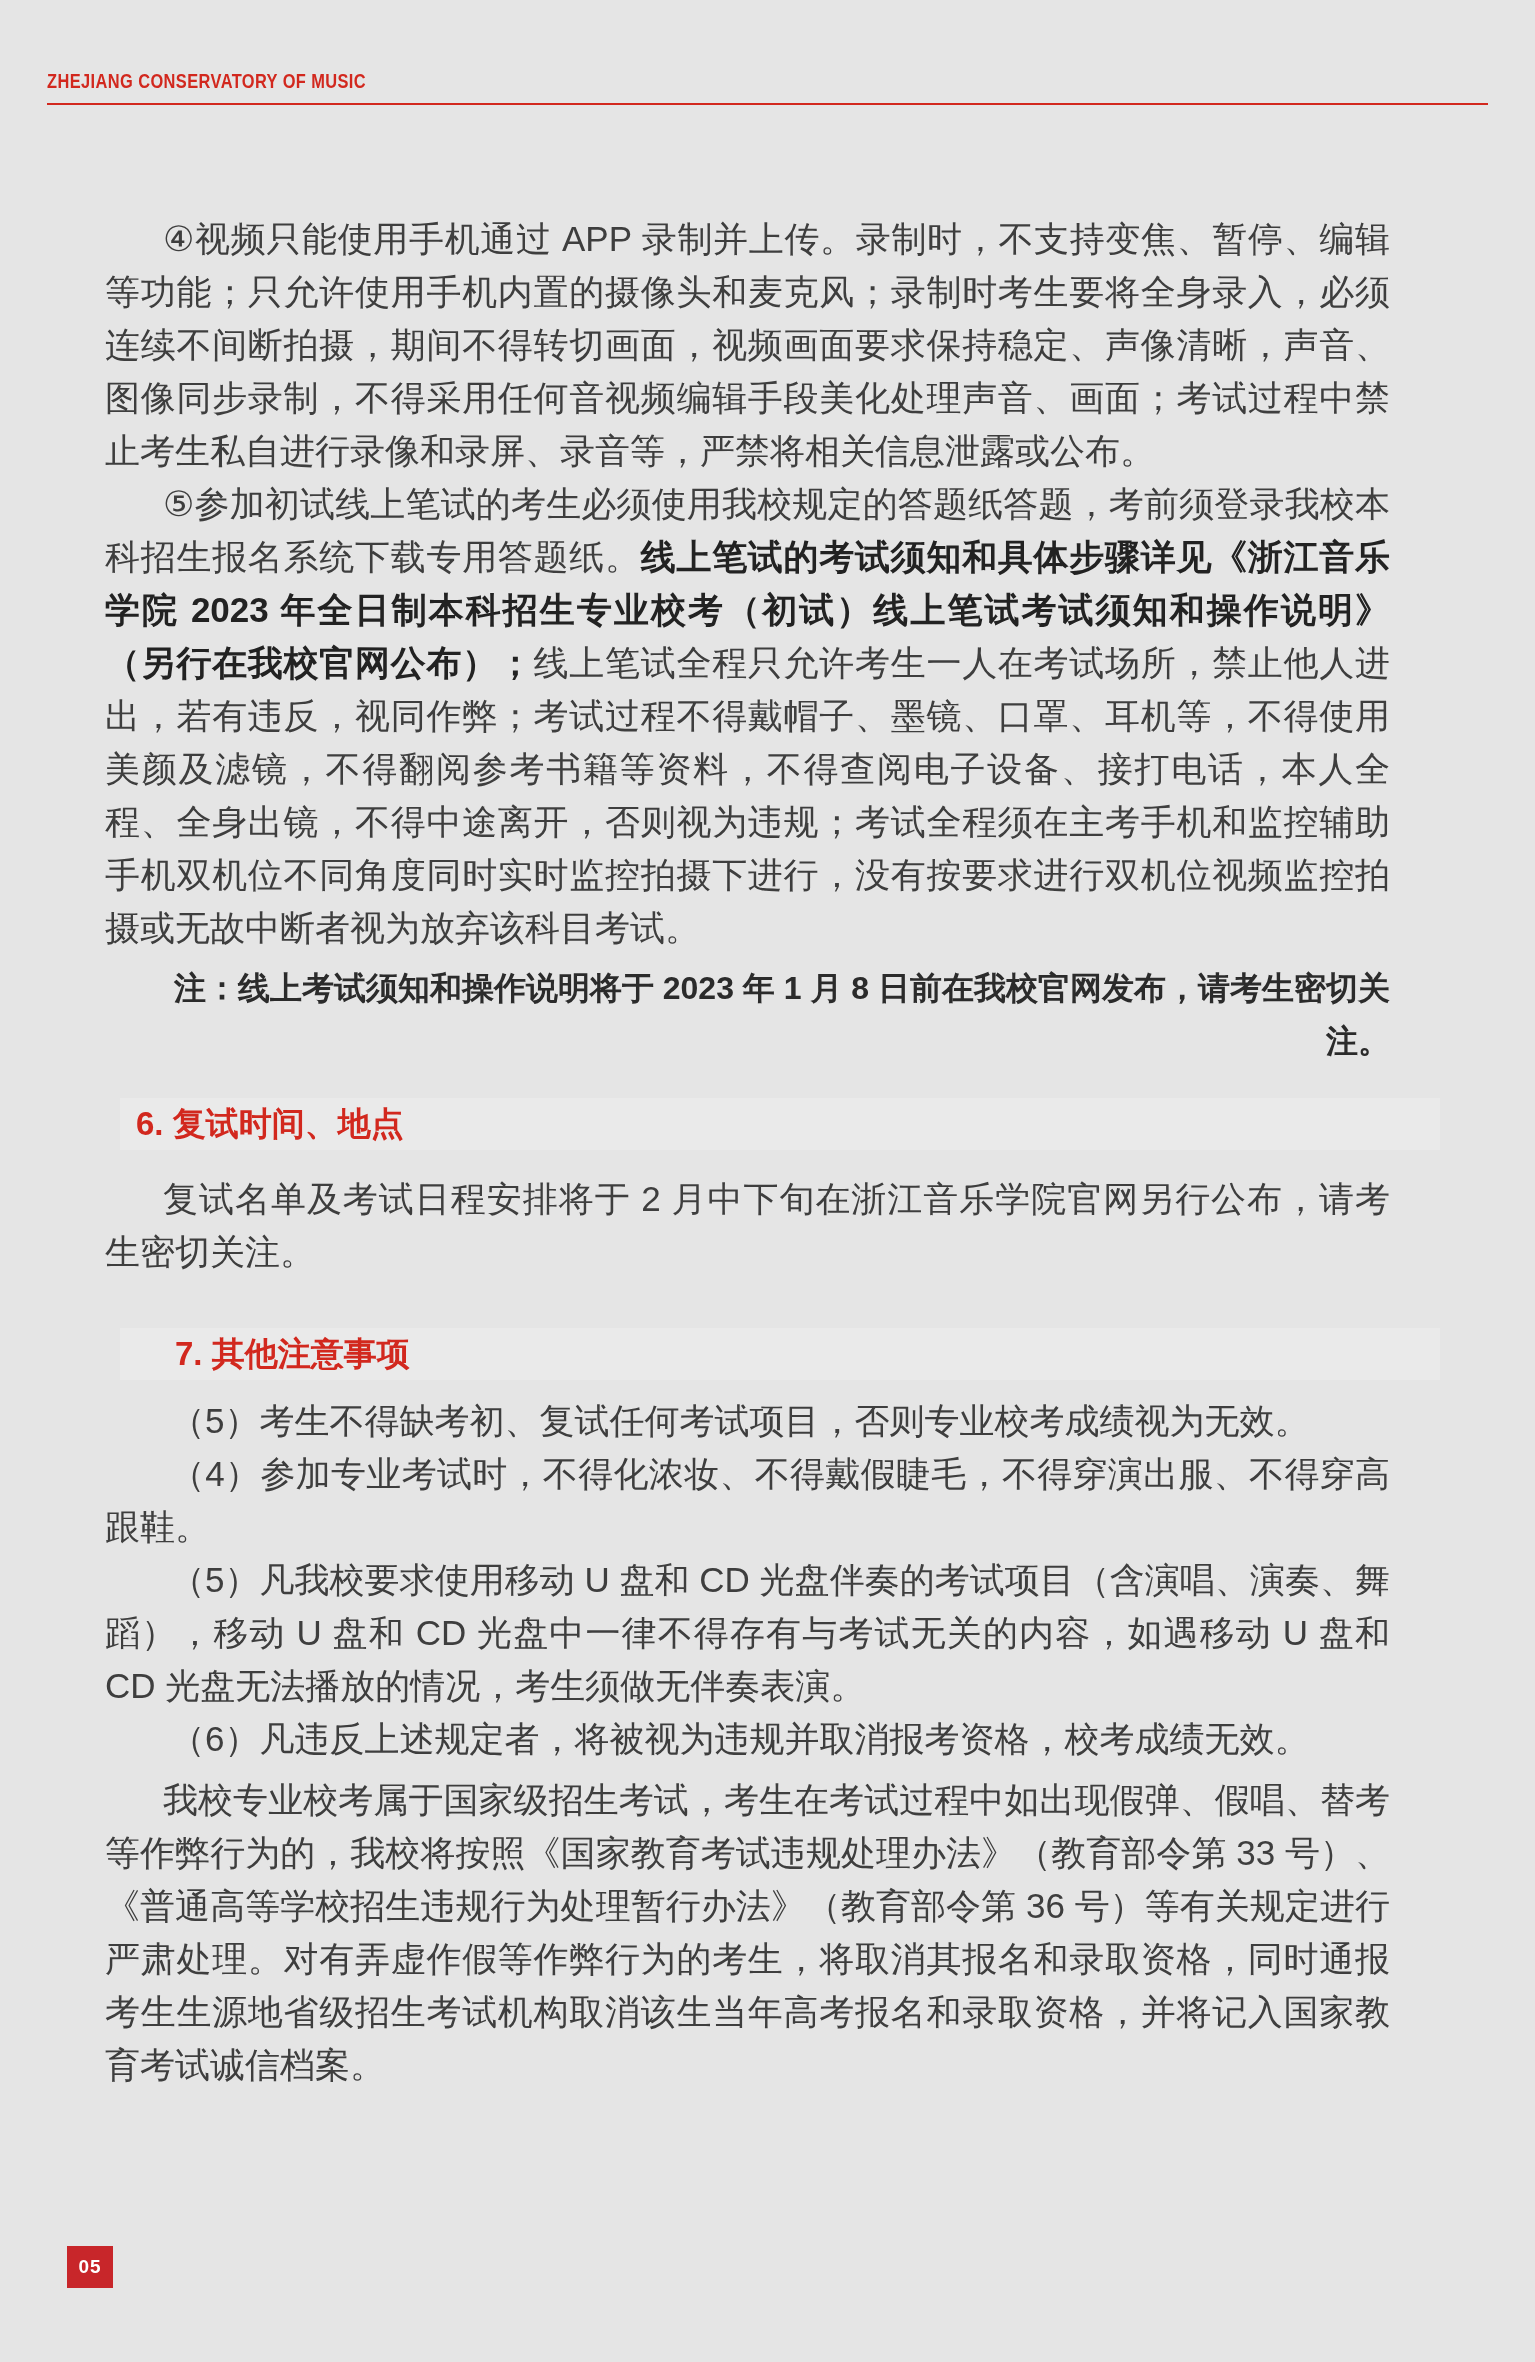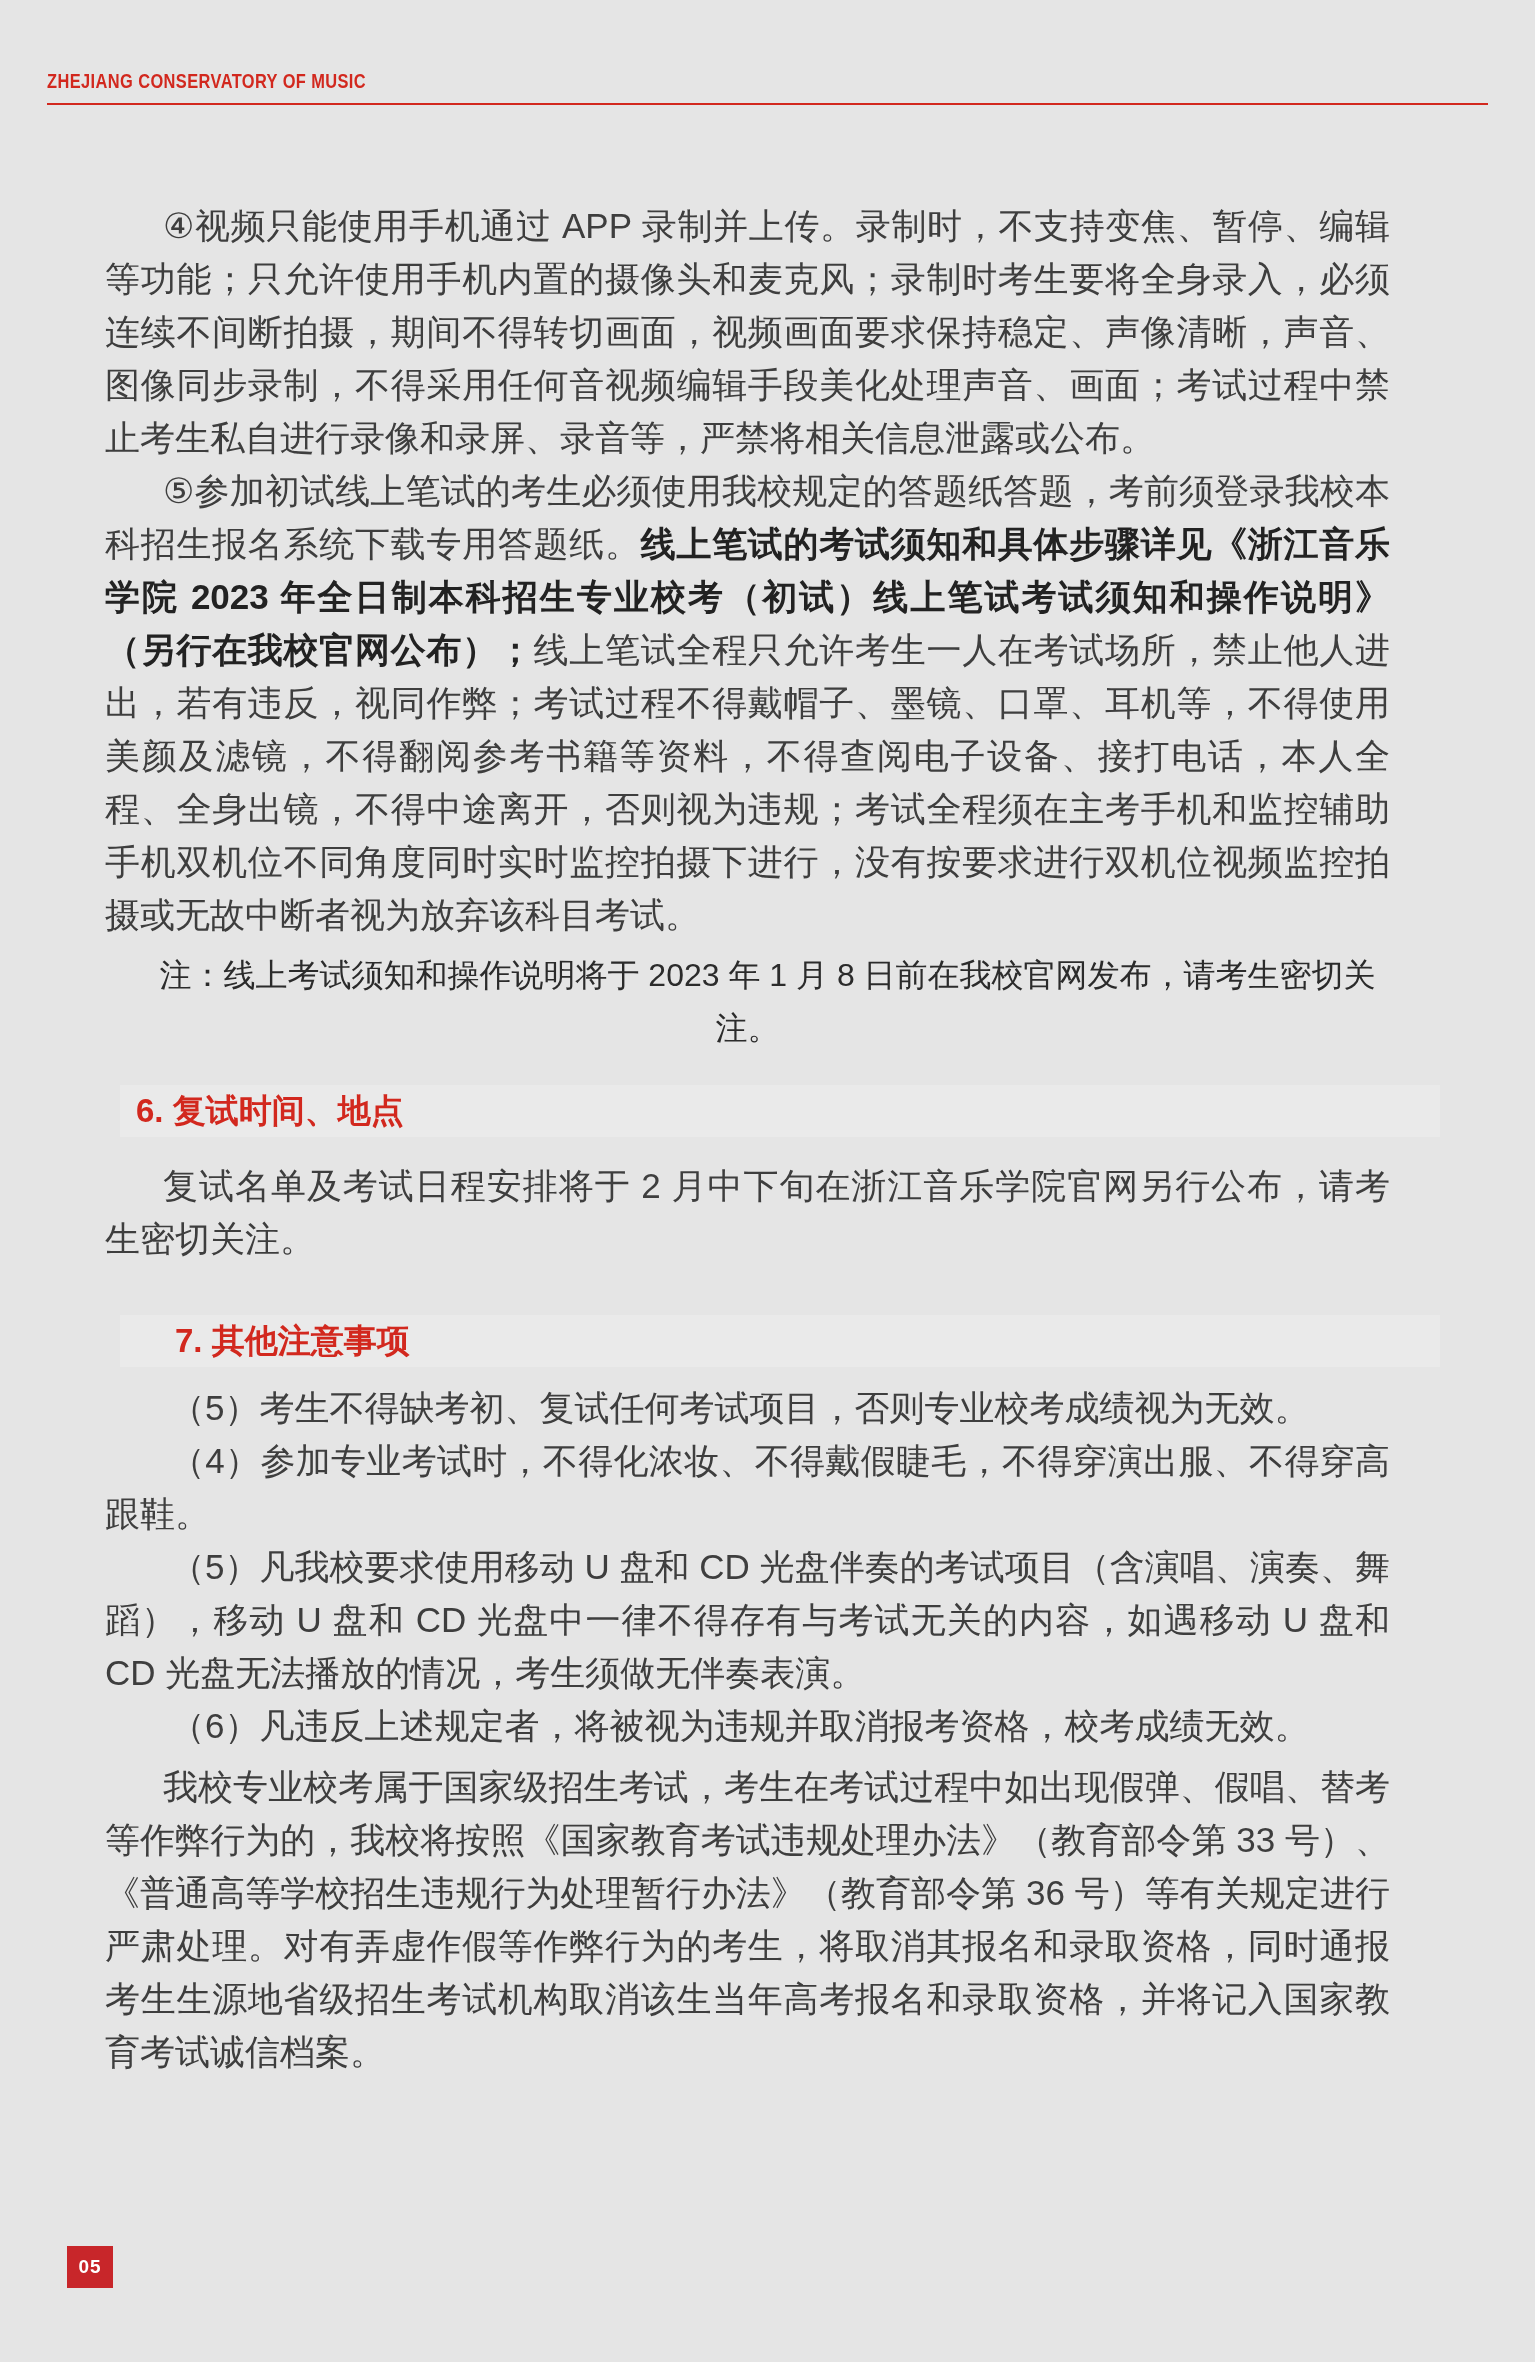--- a/index.html
+++ b/index.html
@@ -18,32 +18,32 @@
     letter-spacing:.5px;
     transform:scaleX(.82);transform-origin:left center;
     white-space:nowrap;
   }
   .header-rule{
     position:absolute;left:47px;right:47px;top:103px;
     height:2px;background:#d2281e;
   }
   
   .content{
-    position:absolute;left:105px;top:199px;width:1285px;
+    position:absolute;left:105px;top:212px;width:1285px;
     font-size:35px;line-height:53px;
     text-align:justify;
   }
   .content p{margin:0;}
   .para{text-indent:58px;}
   .bold-seg{font-weight:bold;color:#222;}
   .note{
     margin-top:8px !important;
     text-indent:40px;
-    font-size:32px;font-weight:normal;color:#2b2b2b;
-    text-align:center;
+    font-size:32px;font-weight:bold;color:#2b2b2b;
+    text-align:right;
   }
   
   .section-bar{
     position:relative;
     margin-left:15px;
     width:1320px;height:52px;
     background:#eaeaea;
     display:flex;align-items:center;
     box-sizing:border-box;padding-left:55px;
   }

